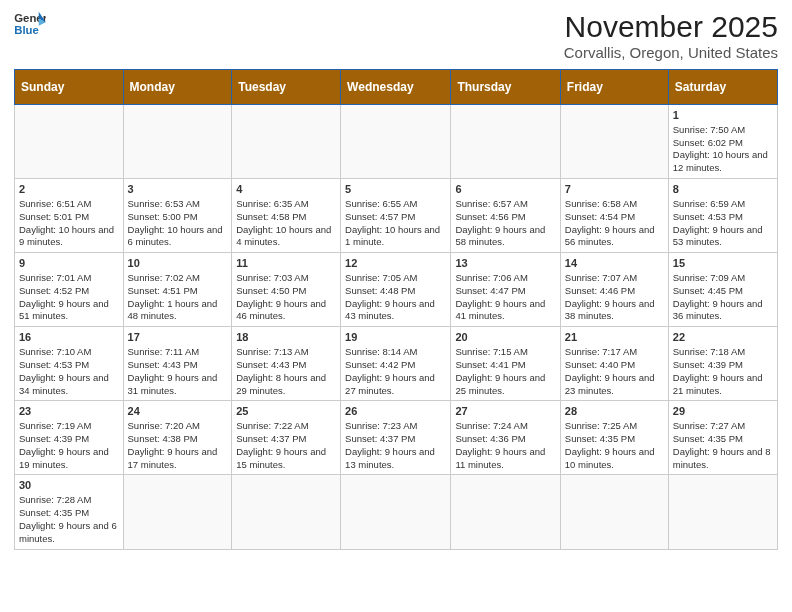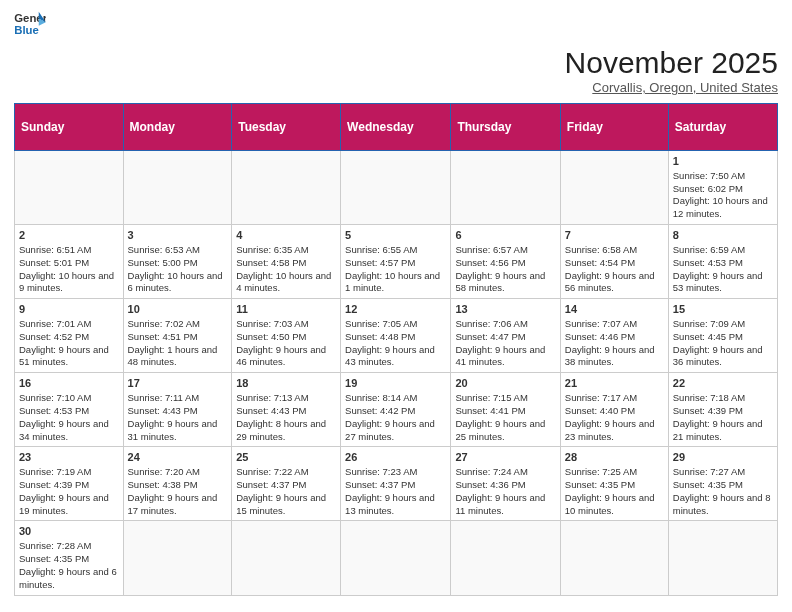--- a/index.html
+++ b/index.html
@@ -26,44 +26,42 @@
       display: flex;
       align-items: center;
       gap: 4px;
     }
     .logo-icon {
       width: 32px;
       height: 28px;
     }
     .title-block {
       text-align: right;
-      margin-top: 36px;
     }
     .month-title {
       font-size: 30px;
       color: #222;
       font-weight: 300;
     }
     .location {
-      font-size: 13px;
+      font-size: 15px;
       color: #555;
-      text-decoration: underline;
     }
     .calendar {
       width: 100%;
       border-collapse: collapse;
       border: 1px solid #ccc;
     }
     .calendar th {
-      background: #be185d;
+      background: #a16207;
       color: #fff;
       font-size: 12px;
       font-weight: bold;
       text-align: left;
-      padding: 16px 6px;
+      padding: 10px 6px;
       border: 1px solid #2563b0;
     }
     .calendar td {
       vertical-align: top;
       border: 1px solid #ccc;
       width: 113px;
       min-height: 74px;
       padding: 3px 4px;
       font-size: 9.5px;
       color: #333;

